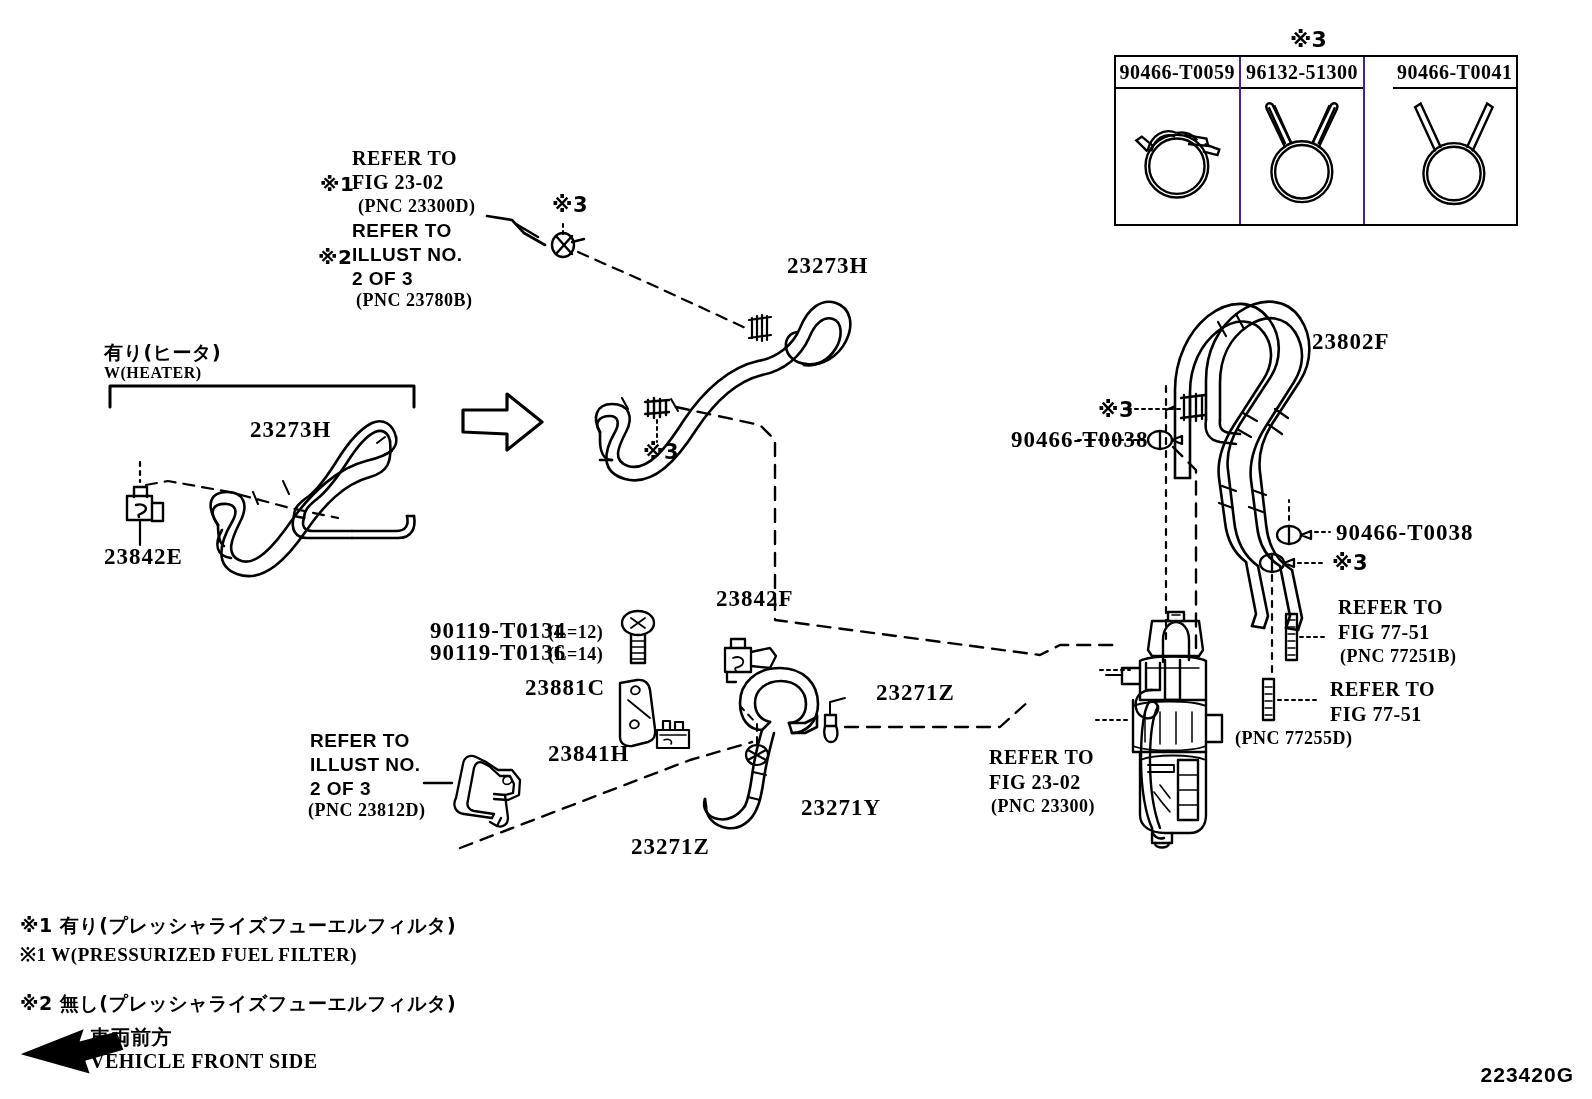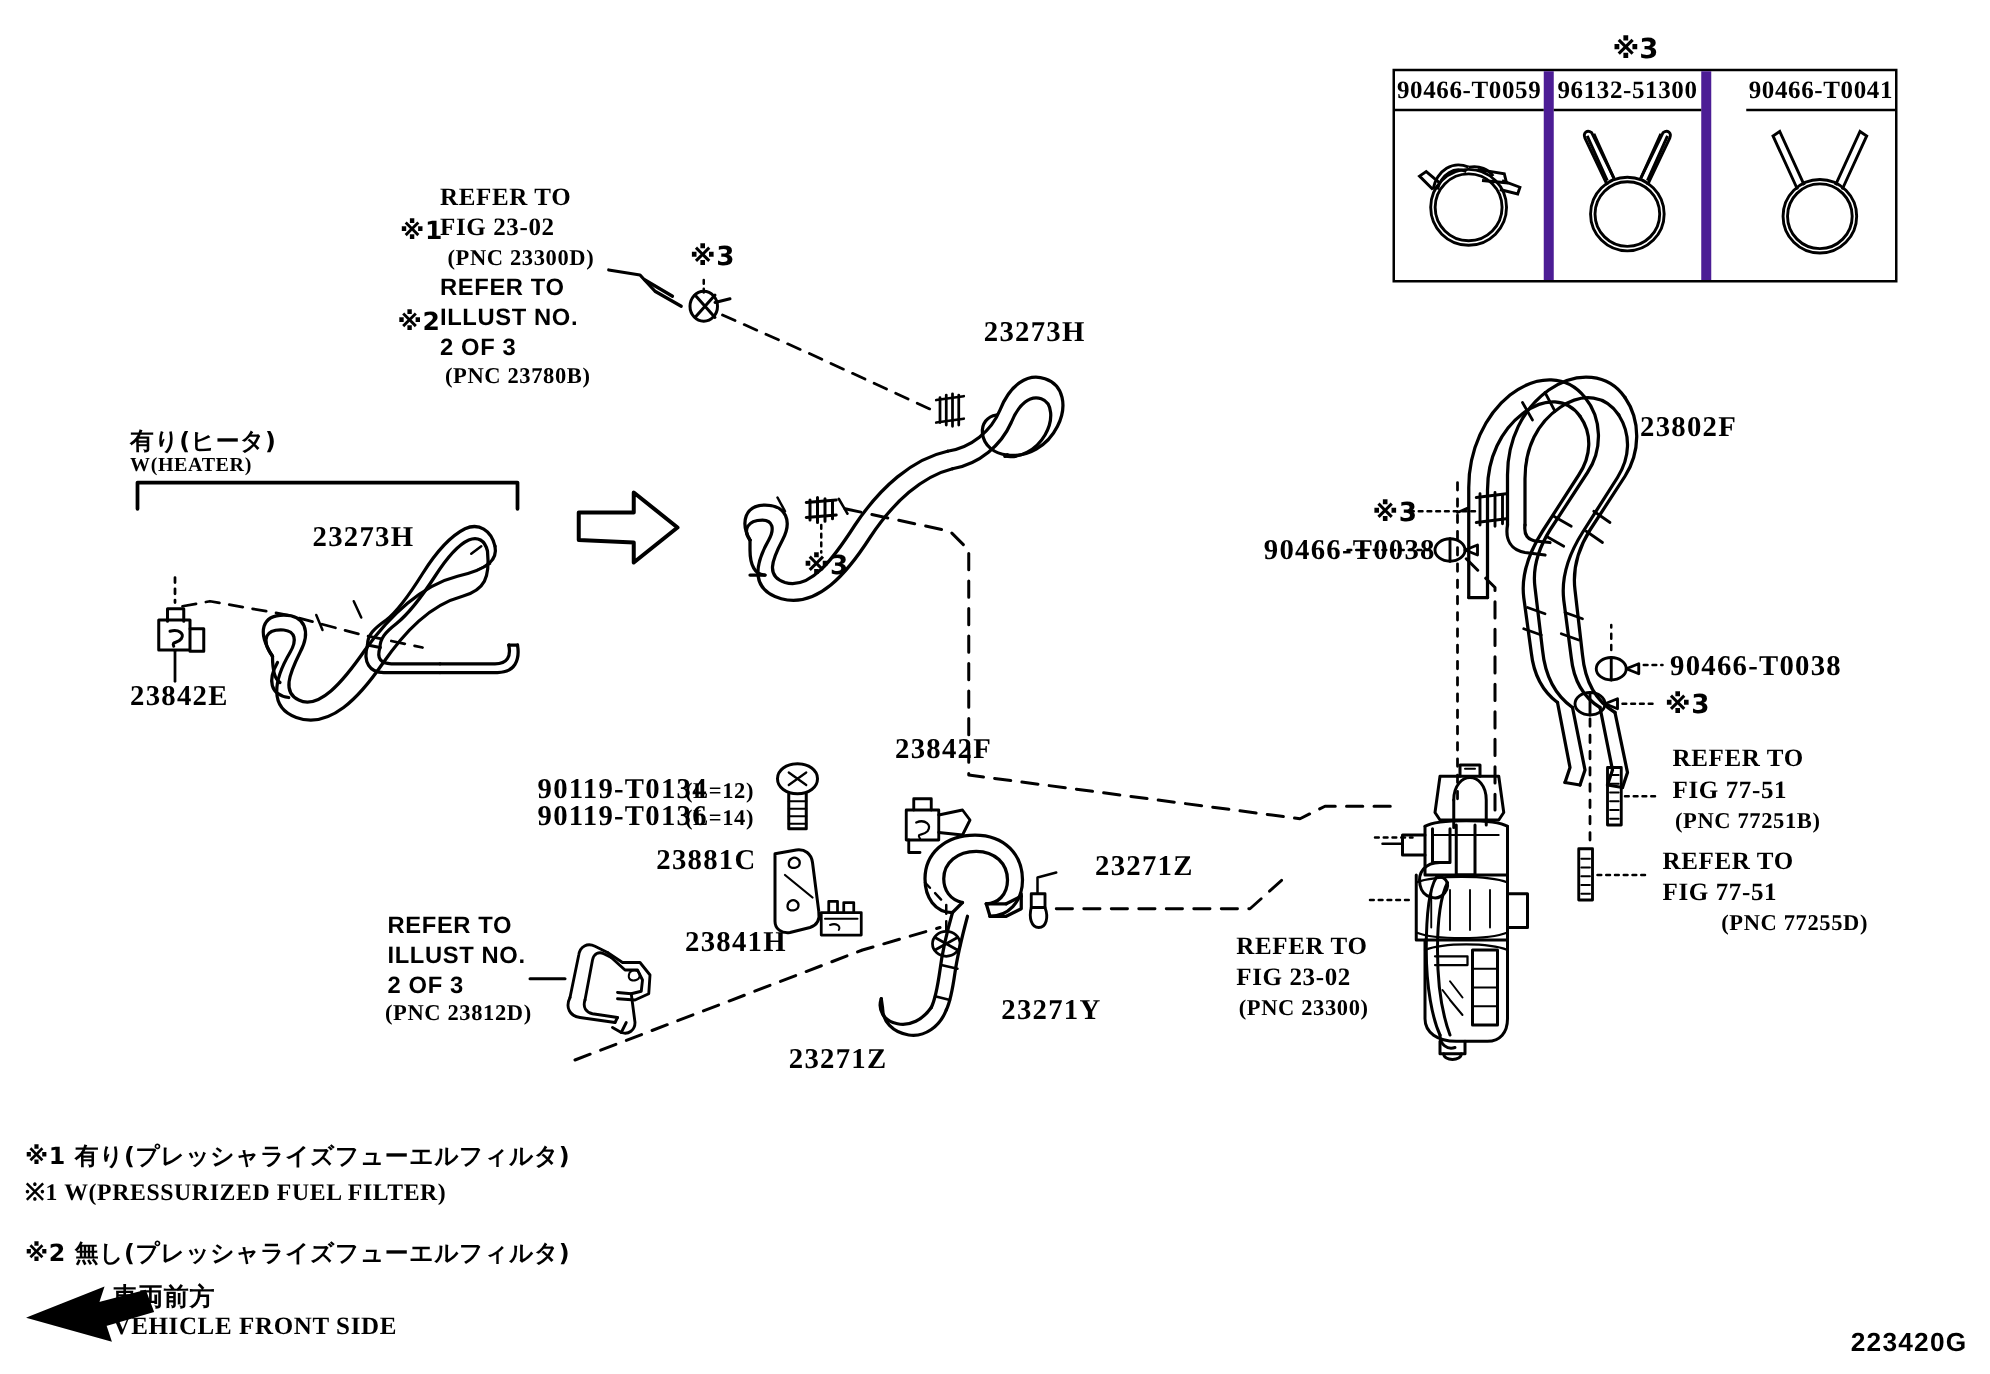--- a/index.html
+++ b/index.html
@@ -14,21 +14,21 @@
   .pn{font-size:23px;font-family:"Liberation Serif", serif;font-weight:bold;letter-spacing:1px;}
   .pn-sm{font-size:18px;font-family:"Liberation Serif", serif;font-weight:bold;}
   .ref{font-size:20px;font-family:"Liberation Serif", serif;font-weight:bold;line-height:25px;letter-spacing:0.5px;}
   .ref2{font-size:19px;font-family:"Liberation Sans", sans-serif;font-weight:bold;line-height:25px;}
   .pnc{font-size:18px;font-family:"Liberation Serif", serif;font-weight:bold;}
   .jp{font-family:"DejaVu Sans", sans-serif;font-weight:bold;font-size:19px;}
   .legend{font-size:19px;font-weight:bold;line-height:27px;white-space:pre;}
   .star{font-family:"DejaVu Sans", sans-serif;font-weight:bold;}
   
   #clamp-table{position:absolute;left:1114px;top:55px;width:400px;height:167px;border:2px solid #000;display:flex;}
-  #clamp-table .cell{flex:1 1 0;border-right:8px solid #4c1d95;display:flex;flex-direction:column;}
+  #clamp-table .cell{flex:1 1 0;border-right:2px solid #4c1d95;display:flex;flex-direction:column;}
   #clamp-table .cell:last-child{border-right:none;padding-left:28px;}
   #clamp-table .cellhdr{height:30px;border-bottom:2px solid #000;display:flex;align-items:center;justify-content:center;
      font-family:"Liberation Serif",serif;font-weight:bold;font-size:20px;letter-spacing:0.5px;}
   #clamp-table .cellbody{flex:1;position:relative;}
   #clamp-table .cellbody svg{position:absolute;left:0;top:0;width:100%;height:100%;}
   #tbl-star{position:absolute;left:1290px;top:27px;font-size:22px;font-weight:bold;}
   .code{position:absolute;right:18px;bottom:12px;font-size:21px;font-family:"Liberation Sans",sans-serif;font-weight:bold;letter-spacing:1px;}
 </style>
 </head>
 <body>
@@ -437,21 +437,21 @@
   <div class="lbl ref" style="left:989px;top:745px;">REFER TO</div>
   <div class="lbl ref" style="left:989px;top:770px;">FIG 23-02</div>
   <div class="lbl pnc" style="left:991px;top:796px;">(PNC 23300)</div>
 
   <div class="lbl ref" style="left:1338px;top:595px;">REFER TO</div>
   <div class="lbl ref" style="left:1338px;top:620px;">FIG 77-51</div>
   <div class="lbl pnc" style="left:1340px;top:646px;">(PNC 77251B)</div>
 
   <div class="lbl ref" style="left:1330px;top:677px;">REFER TO</div>
   <div class="lbl ref" style="left:1330px;top:702px;">FIG 77-51</div>
-  <div class="lbl pnc" style="left:1377px;top:728px;">(PNC 77255D)</div>
+  <div class="lbl pnc" style="left:1235px;top:728px;">(PNC 77255D)</div>
 
   <div class="lbl legend jp" style="left:20px;top:912px;font-size:19px;">※1 有り(プレッシャライズフューエルフィルタ)</div>
   <div class="lbl legend" style="left:20px;top:941px;">※1 W(PRESSURIZED FUEL FILTER)</div>
   <div class="lbl legend jp" style="left:20px;top:966px;font-size:19px;margin-top:24px;">※2 無し(プレッシャライズフューエルフィルタ)</div>
 
   <svg class="layer" viewBox="0 0 1592 1099" style="pointer-events:none;">
     <path d="M24,1054 L82,1031 L78,1043 L116,1033 L122,1049 L84,1060 L88,1072 Z" fill="#000" stroke="#000" stroke-width="2"></path>
   </svg>
   <div class="lbl jp" style="left:90px;top:1024px;font-size:20px;">車両前方</div>
   <div class="lbl" style="left:90px;top:1050px;font-size:20px;font-weight:bold;">VEHICLE FRONT SIDE</div>

